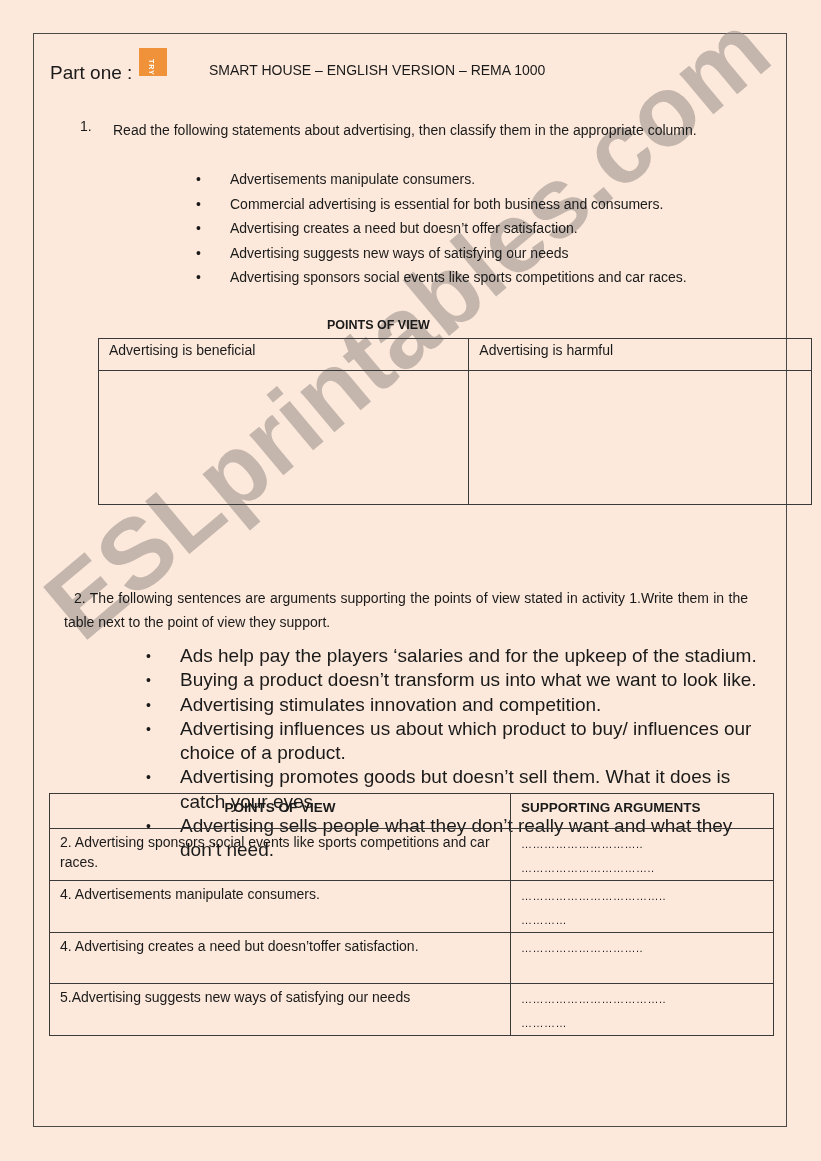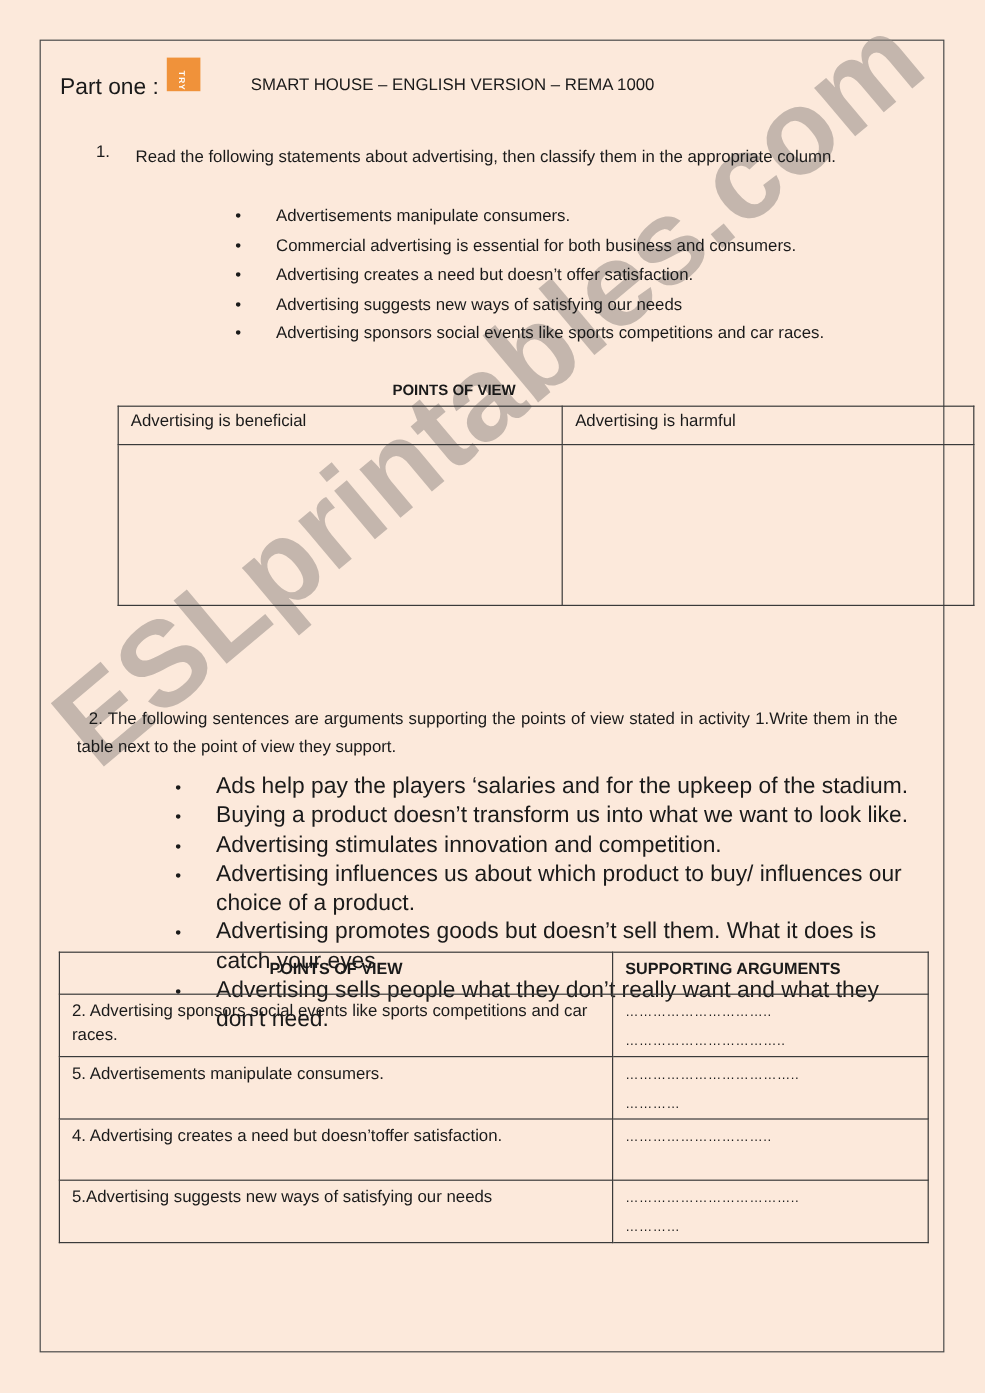--- a/index.html
+++ b/index.html
@@ -161,21 +161,21 @@
     <td>SUPPORTING  ARGUMENTS</td>
   </tr>
   <tr class="row">
     <td class="col1">2. Advertising sponsors social events like sports competitions and car races.</td>
     <td>
       <div class="dots">…………………………..</div>
       <div class="dots">……………………………..</div>
     </td>
   </tr>
   <tr class="row">
-    <td class="col1">5. Advertisements manipulate consumers.</td>
+    <td class="col1">4. Advertisements manipulate consumers.</td>
     <td>
       <div class="dots">………………………………..</div>
       <div class="dots">…………</div>
     </td>
   </tr>
   <tr class="row">
     <td class="col1">4. Advertising creates a need but doesn’toffer satisfaction.</td>
     <td>
       <div class="dots">…………………………..</div>
       <div class="dots"></div>

